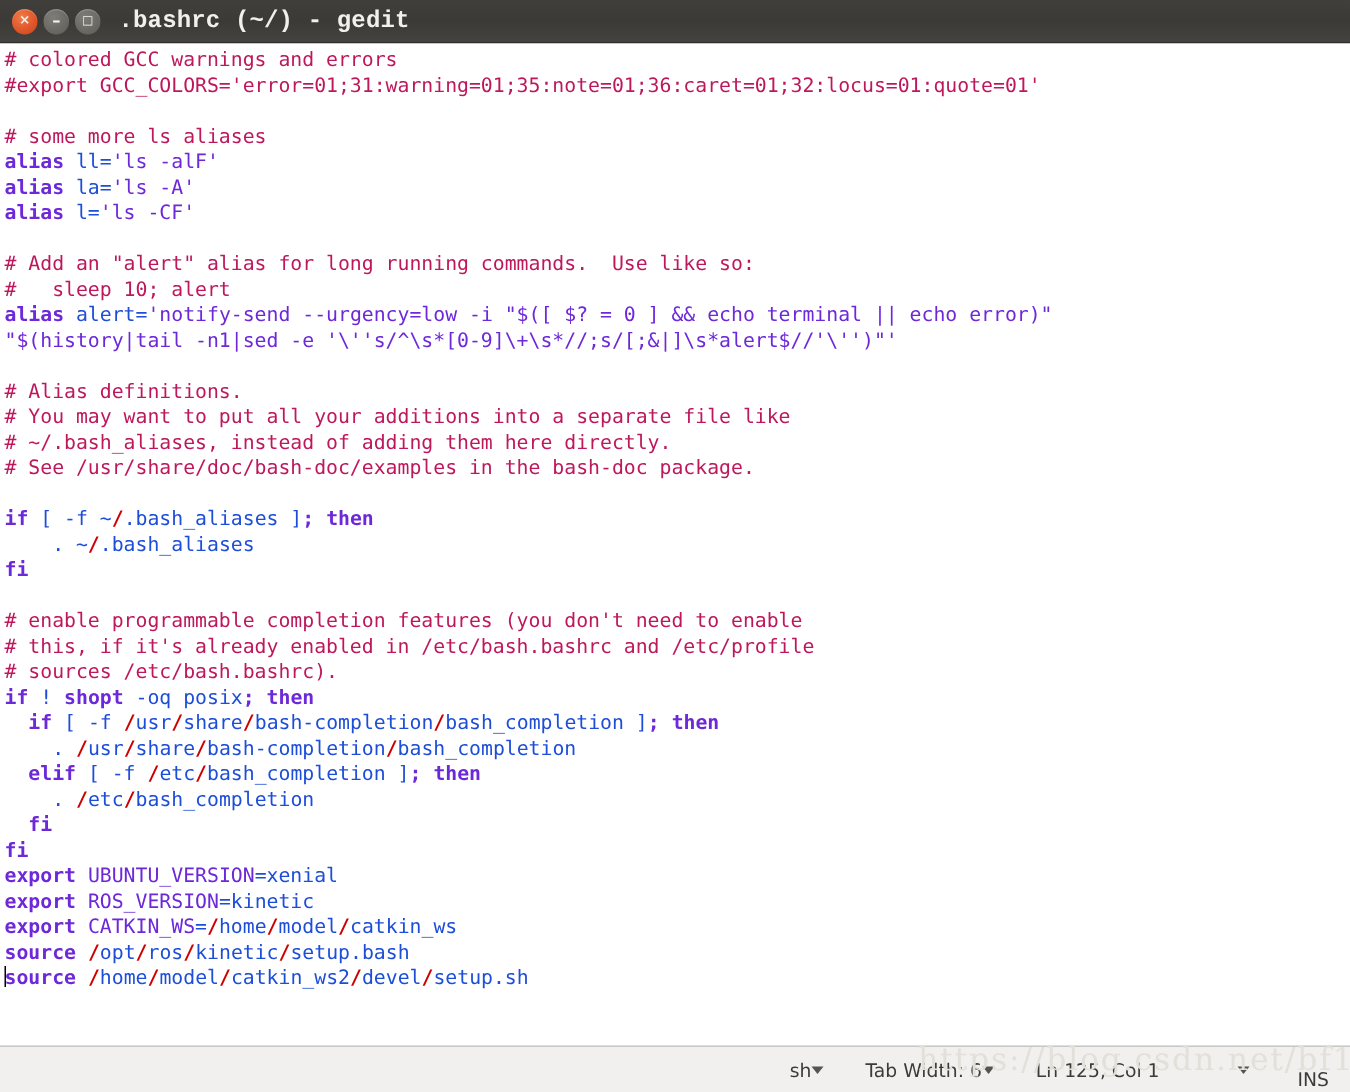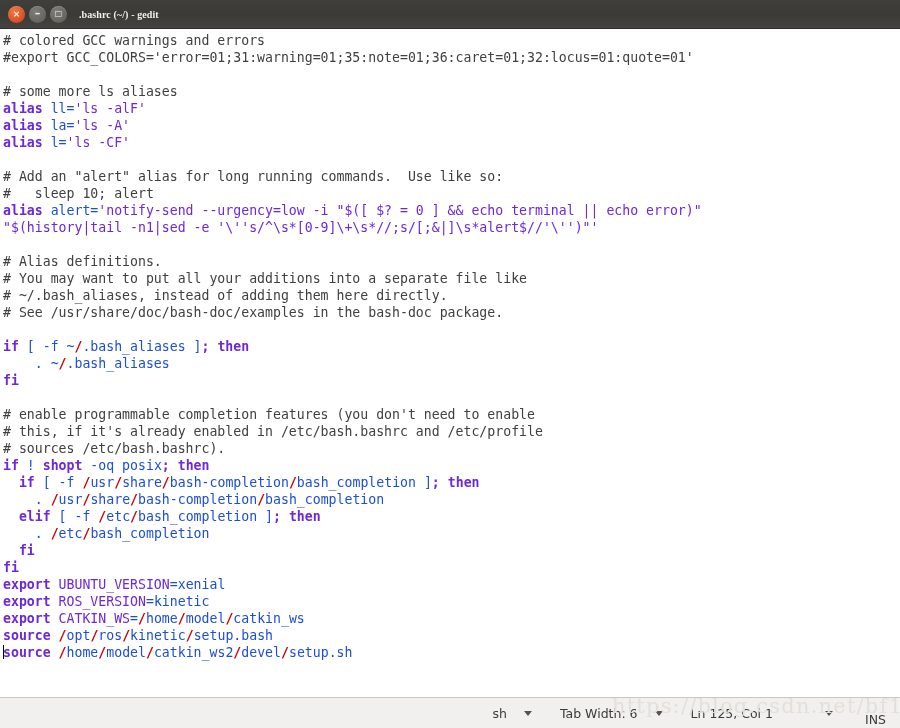--- a/index.html
+++ b/index.html
@@ -57,23 +57,23 @@
   }
   .wbtn.min, .wbtn.max {
     background: radial-gradient(circle at 38% 32%, #7e7d78 0%, #6b6a65 55%, #5c5b57 100%);
   }
   .wbtn .glyph { font-family: "DejaVu Sans", sans-serif; font-weight: bold; }
   .wbtn.min .glyph { font-size: 11px; margin-top: -1px; }
   .wbtn.max .glyph { font-size: 8px; }
 
   .wintitle {
     color: #f2f0ed;
-    font-size: 10px;
+    font-size: 16px;
     font-weight: bold;
-    font-family: Liberation Serif, serif;
+    font-family: Liberation Mono, monospace;
     letter-spacing: 0.1px;
   }
 
   
   .toolbar {
     height: 48px;
     background: linear-gradient(to bottom, #474641 0%, #3f3e3a 100%);
     border-bottom: 1px solid #2c2b28;
     display: flex;
     align-items: center;
@@ -117,21 +117,21 @@
   }
   .code {
     font-family: "DejaVu Sans Mono", monospace;
     font-size: 13.2px;
     line-height: 17px;
     white-space: pre;
     color: #000000;
     letter-spacing: 0px;
   }
   .code .ln { height: 17px; }
-  .cm  { color: #404040; }                      
+  .cm  { color: #be185d; }                      
   .kw  { color: #6d28d9; font-weight: bold; }   
   .str { color: #6d28d9; }                      
   .var { color: #6d28d9; }                      
   .pt  { color: #cc0000; font-weight: bold; }   
   .pl  { color: #1d4ed8; }                      
 
   .cursor {
     display: inline-block;
     width: 1px;
     height: 14px;
@@ -150,21 +150,21 @@
     justify-content: flex-end;
     gap: 0;
     flex: none;
     padding-right: 14px;
     position: relative;
     font-family: "DejaVu Sans", sans-serif;
   }
   .sb-item {
     display: flex;
     align-items: center;
-    gap: 17px;
+    gap: 0;
     font-size: 12.5px;
     color: #3b3b39;
     padding: 0 14px;
   }
   .sb-caret {
     width: 0; height: 0;
     border-left: 4.5px solid transparent;
     border-right: 4.5px solid transparent;
     border-top: 5px solid #55544f;
     display: inline-block;

